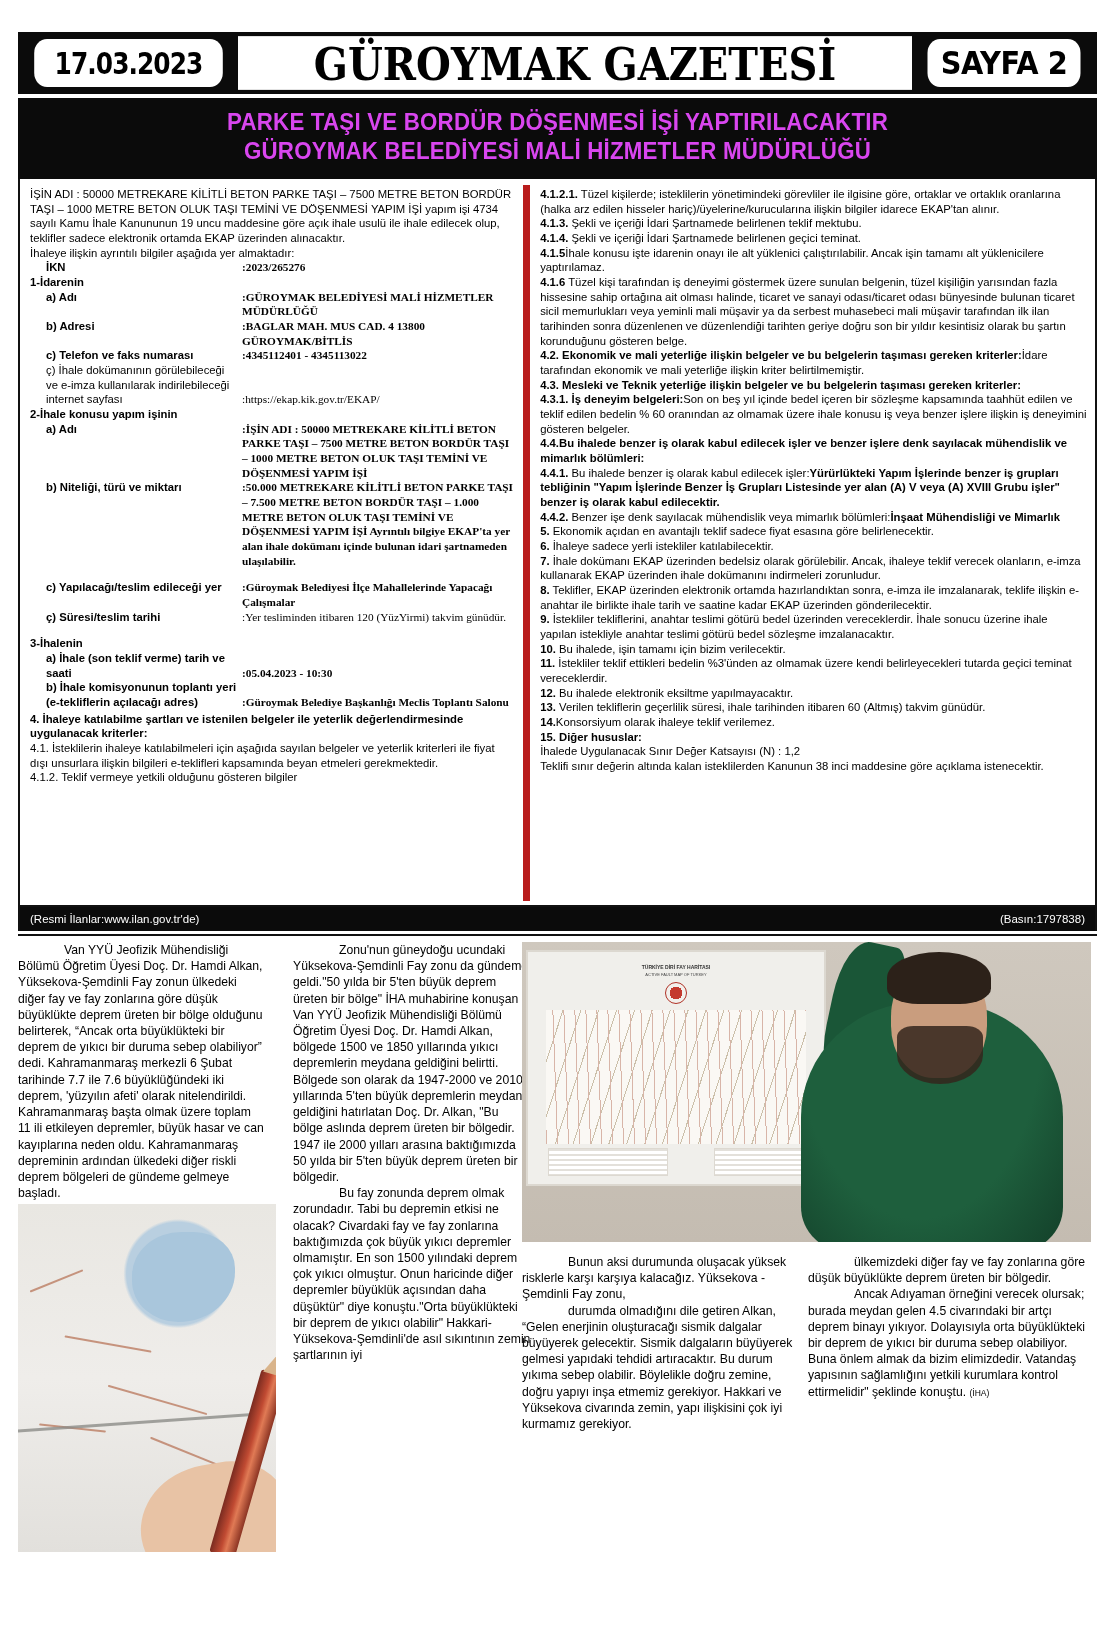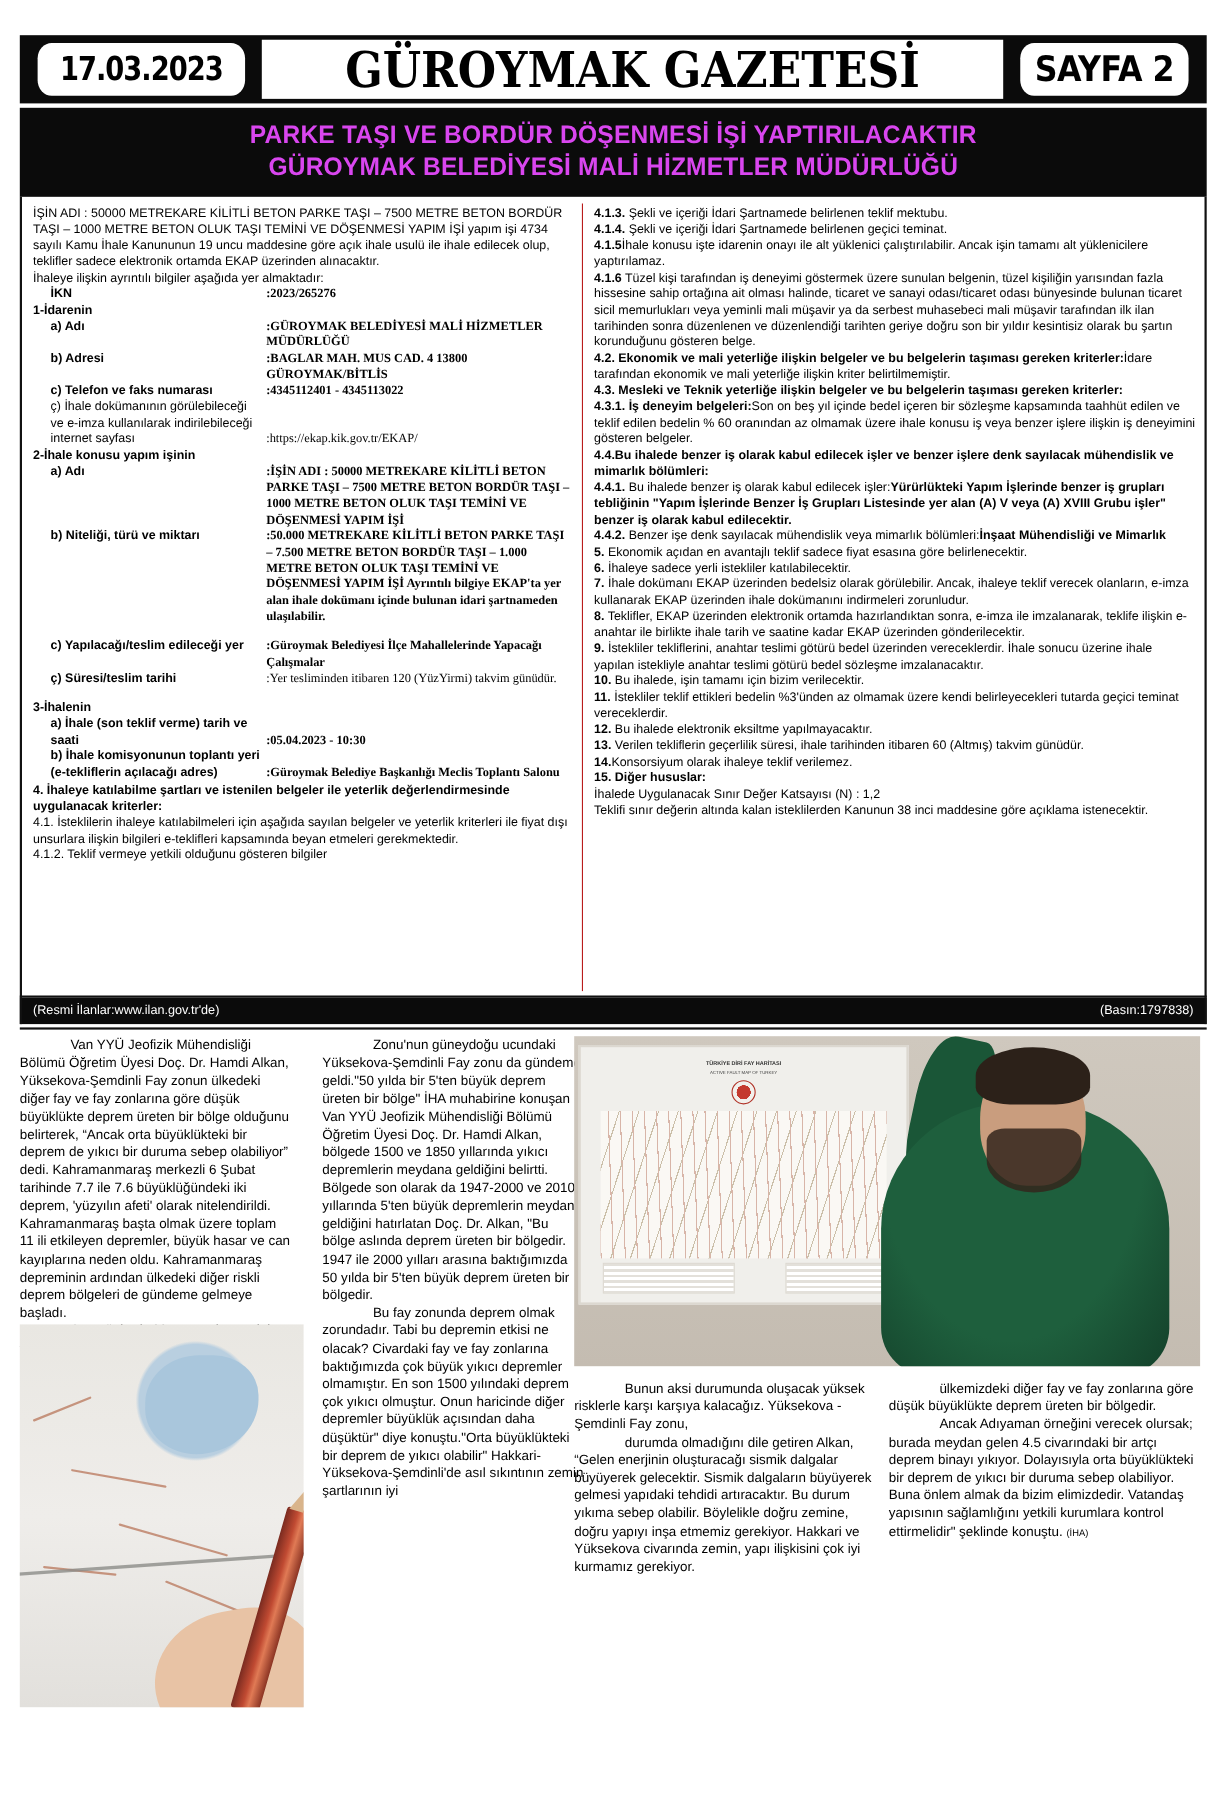--- a/index.html
+++ b/index.html
@@ -80,21 +80,21 @@
   .tender-box {
     margin: 0 18px;
     border: 2px solid #111;
     border-top: none;
     background:#fff;
     display: flex;
     padding: 6px 0 4px 0;
     height: 728px;
   }
   .col { padding: 2px 8px 0 10px; }
-  .col-left { width: 512px; border-right: 1px solid #b91c1c; }
+  .col-left { width: 512px; border-right: 7px solid #b91c1c; }
   .col-right { width: 567px; }
 
   .t { font-size: 11.3px; line-height: 1.30; font-family: "Liberation Sans", sans-serif; }
   .b { font-weight: 700; }
 
   
   .drow { display:flex; font-size: 11.3px; line-height: 1.30; }
   .dlab { width: 196px; flex: 0 0 196px; padding-right: 4px; margin-left: 16px; }
   .dval { flex: 1; font-family: Liberation Serif, serif; }
   .spacer12 { height: 12px; }
@@ -330,20 +330,21 @@
         <div class="dlab b">b) İhale komisyonunun toplantı yeri (e-tekliflerin açılacağı adres)</div>
         <div class="dval b" style="align-self:flex-end">:Güroymak Belediye Başkanlığı Meclis Toplantı Salonu</div>
       </div>
 
       <div class="b" style="margin-top:2px">4. İhaleye katılabilme şartları ve istenilen belgeler ile yeterlik değerlendirmesinde uygulanacak kriterler:</div>
       <div>4.1. İsteklilerin ihaleye katılabilmeleri için aşağıda sayılan belgeler ve yeterlik kriterleri ile fiyat dışı unsurlara ilişkin bilgileri e-teklifleri kapsamında beyan etmeleri gerekmektedir.</div>
       <div>4.1.2. Teklif vermeye yetkili olduğunu gösteren bilgiler</div>
     </div>
 
     <div class="col col-right t" id="right-col">
+        <div><span class="b">4.1.2.1.</span><span> Tüzel kişilerde; isteklilerin yönetimindeki görevliler ile ilgisine göre, ortaklar ve ortaklık oranlarına (halka arz edilen hisseler hariç)/üyelerine/kurucularına ilişkin bilgiler idarece EKAP'tan alınır.</span></div>
         <div><span class="b">4.1.3.</span><span> Şekli ve içeriği İdari Şartnamede belirlenen teklif mektubu.</span></div>
         <div><span class="b">4.1.4.</span><span> Şekli ve içeriği İdari Şartnamede belirlenen geçici teminat.</span></div>
         <div><span class="b">4.1.5</span><span>İhale konusu işte idarenin onayı ile alt yüklenici çalıştırılabilir. Ancak işin tamamı alt yüklenicilere yaptırılamaz.</span></div>
         <div><span class="b">4.1.6</span><span> Tüzel kişi tarafından iş deneyimi göstermek üzere sunulan belgenin, tüzel kişiliğin yarısından fazla hissesine sahip ortağına ait olması halinde, ticaret ve sanayi odası/ticaret odası bünyesinde bulunan ticaret sicil memurlukları veya yeminli mali müşavir ya da serbest muhasebeci mali müşavir tarafından ilk ilan tarihinden sonra düzenlenen ve düzenlendiği tarihten geriye doğru son bir yıldır kesintisiz olarak bu şartın korunduğunu gösteren belge.</span></div>
         <div><span class="b">4.2. Ekonomik ve mali yeterliğe ilişkin belgeler ve bu belgelerin taşıması gereken kriterler:</span><span>İdare tarafından ekonomik ve mali yeterliğe ilişkin kriter belirtilmemiştir.</span></div>
         <div><span class="b">4.3. Mesleki ve Teknik yeterliğe ilişkin belgeler ve bu belgelerin taşıması gereken kriterler:</span></div>
         <div><span class="b">4.3.1. İş deneyim belgeleri:</span><span>Son on beş yıl içinde bedel içeren bir sözleşme kapsamında taahhüt edilen ve teklif edilen bedelin % 60 oranından az olmamak üzere ihale konusu iş veya benzer işlere ilişkin iş deneyimini gösteren belgeler.</span></div>
         <div><span class="b">4.4.Bu ihalede benzer iş olarak kabul edilecek işler ve benzer işlere denk sayılacak mühendislik ve mimarlık bölümleri:</span></div>
         <div><span class="b">4.4.1.</span><span> Bu ihalede benzer iş olarak kabul edilecek işler:</span><span class="b">Yürürlükteki Yapım İşlerinde benzer iş grupları tebliğinin "Yapım İşlerinde Benzer İş Grupları Listesinde yer alan (A) V  veya (A) XVIII Grubu işler" benzer iş olarak kabul edilecektir.</span></div>
         <div><span class="b">4.4.2.</span><span> Benzer işe denk sayılacak mühendislik veya mimarlık bölümleri:</span><span class="b">İnşaat Mühendisliği ve Mimarlık</span></div>

